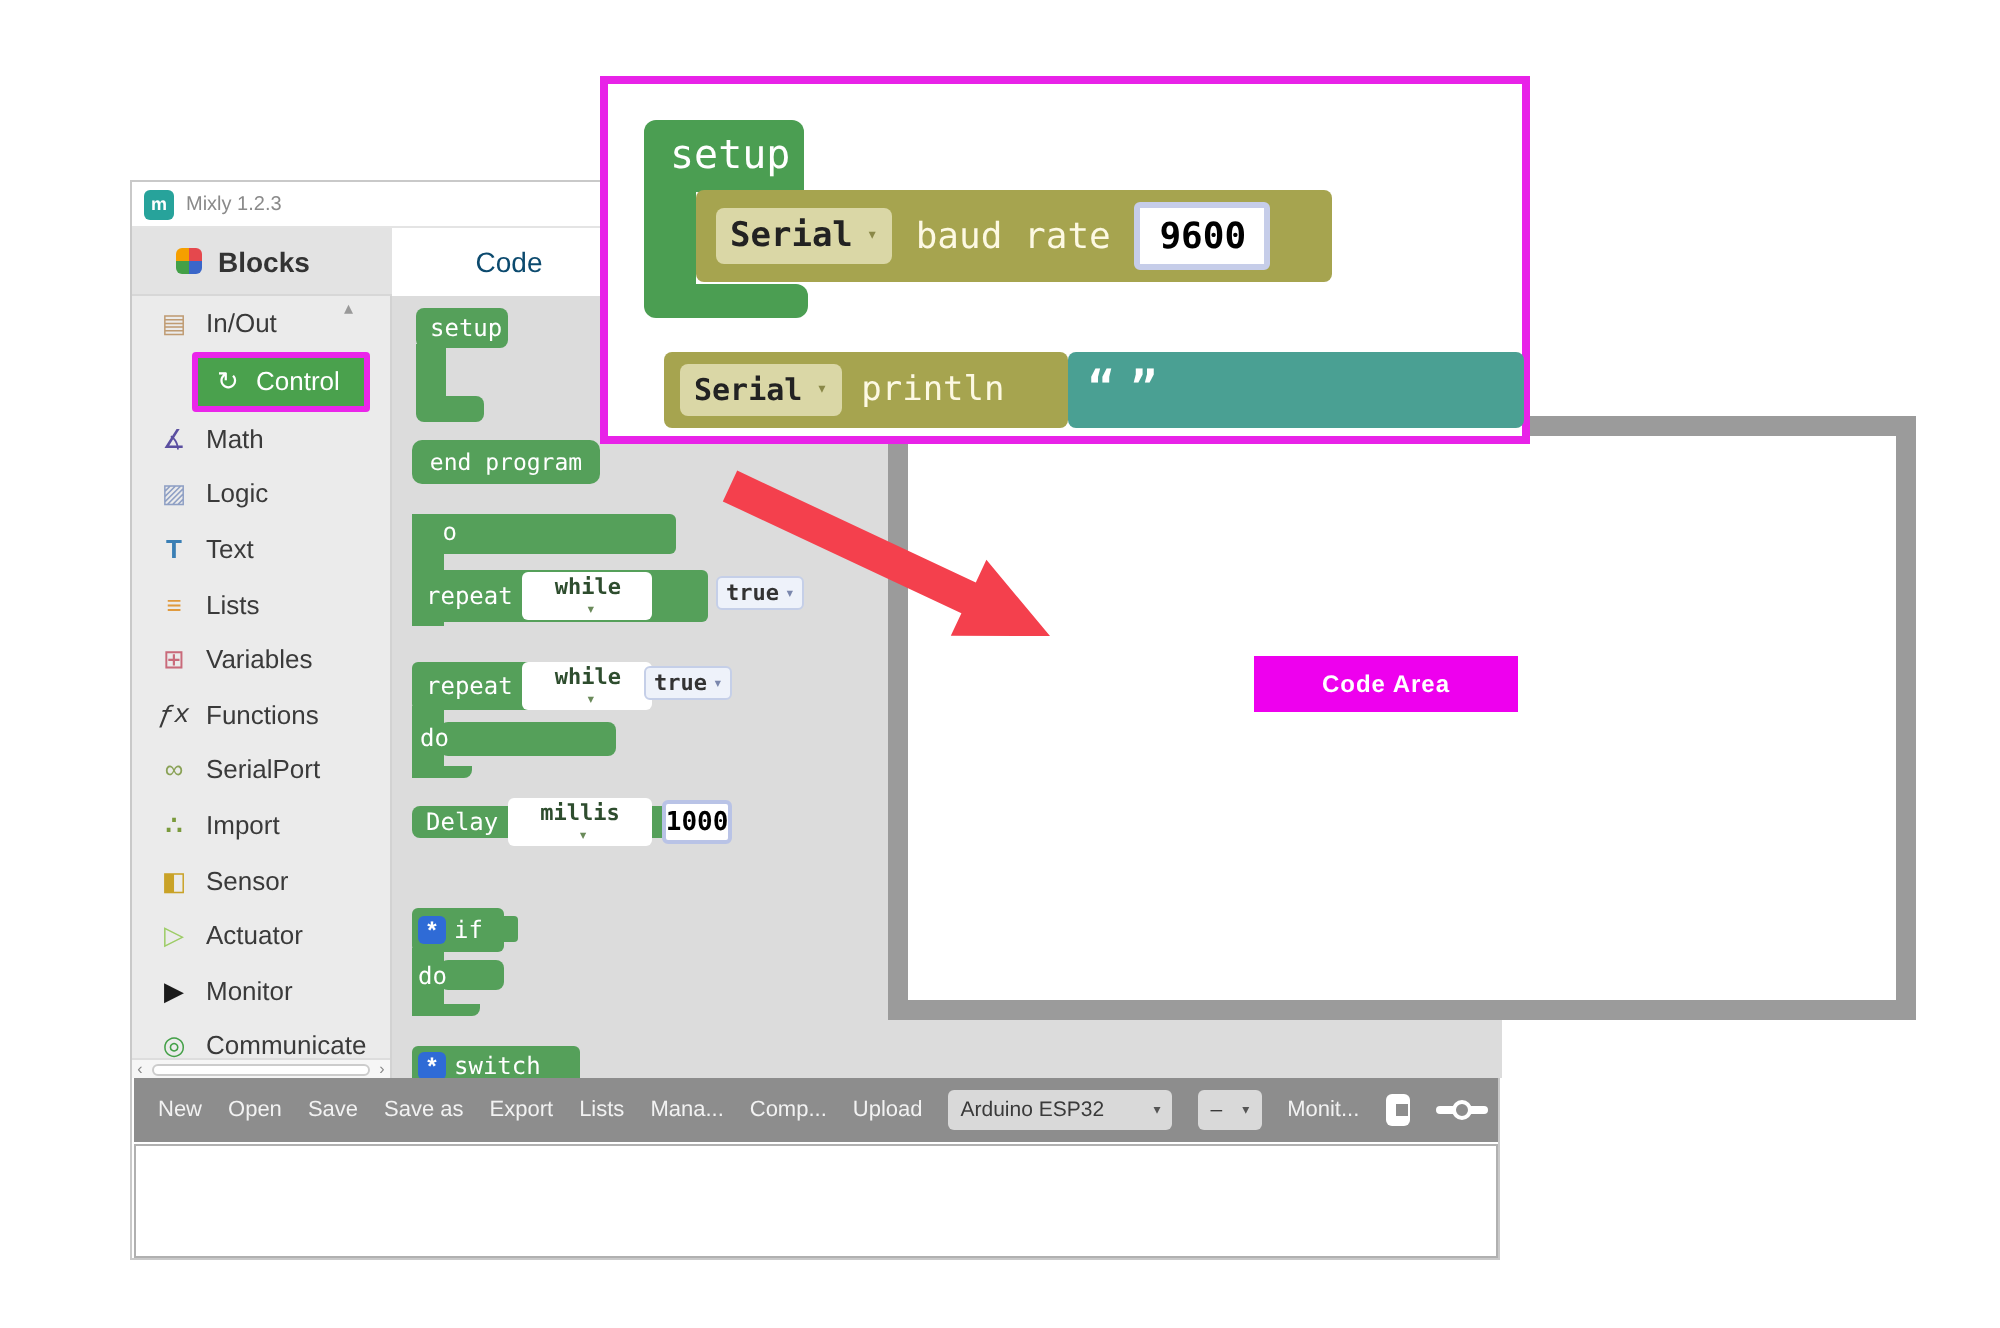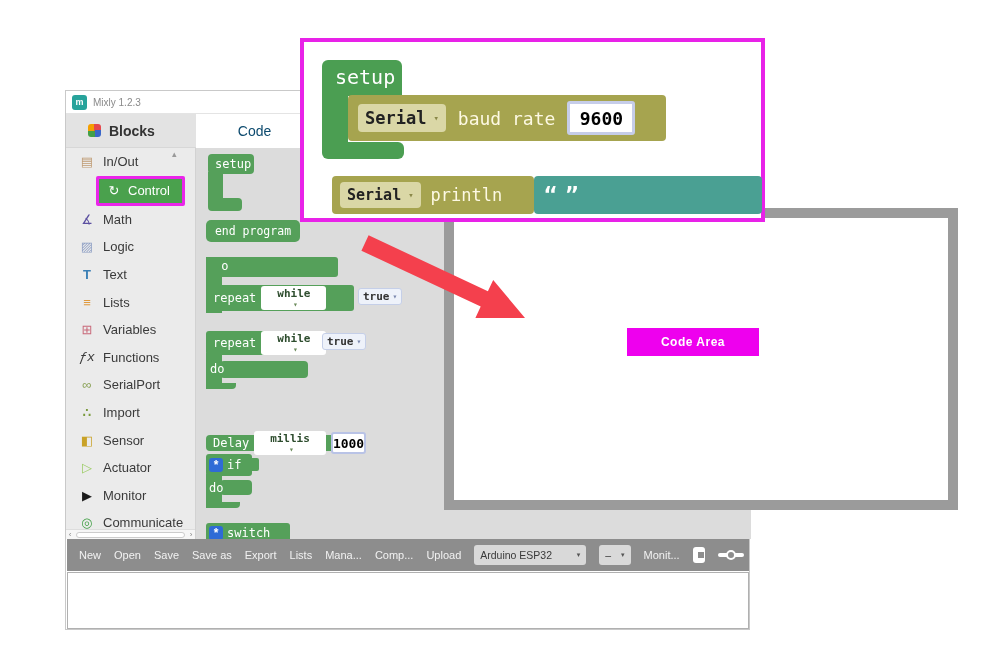--- a/index.html
+++ b/index.html
@@ -81,21 +81,21 @@
   
   .p-repdo { left:10px; top:183px; width:200px; height:58px; }
   .p-repdo .row { left:0; top:0; width:112px; height:24px; border-radius:3px; display:flex; align-items:center; padding-left:7px; gap:5px; }
   .p-repdo .tchip { position:absolute; left:116px; top:2px; }
   .p-repdo .col { left:0; top:22px; width:16px; height:36px; }
   .p-repdo .arm { left:14px; top:30px; width:88px; height:17px; border-radius:4px; }
   .p-repdo .do { position:absolute; left:4px; top:31px; }
   .p-repdo .footc { left:0; top:52px; width:30px; height:6px; border-radius:0 0 4px 4px; }
   
   .p-delay { left:10px; top:255px; width:152px; height:16px; background:#55a05a; border-radius:4px;
-             display:flex; align-items:center; padding-left:7px; gap:5px;margin-top:32px; }
+             display:flex; align-items:center; padding-left:7px; gap:5px; }
   
   .p-if { left:10px; top:306px; width:60px; height:54px; }
   .p-if .row { left:0; top:0; width:46px; height:22px; border-radius:3px; display:flex; align-items:center; gap:4px; padding-left:3px; }
   .p-if .nub { left:44px; top:4px; width:9px; height:13px; border-radius:2px; }
   .p-if .col { left:0; top:20px; width:16px; height:34px; }
   .p-if .arm { left:14px; top:26px; width:32px; height:15px; border-radius:4px; }
   .p-if .do { position:absolute; left:3px; top:27px; }
   .p-if .footc { left:0; top:48px; width:34px; height:6px; border-radius:0 0 4px 4px; }
   
   .p-switch { left:10px; top:375px; width:84px; height:20px; background:#55a05a; border-radius:3px;

